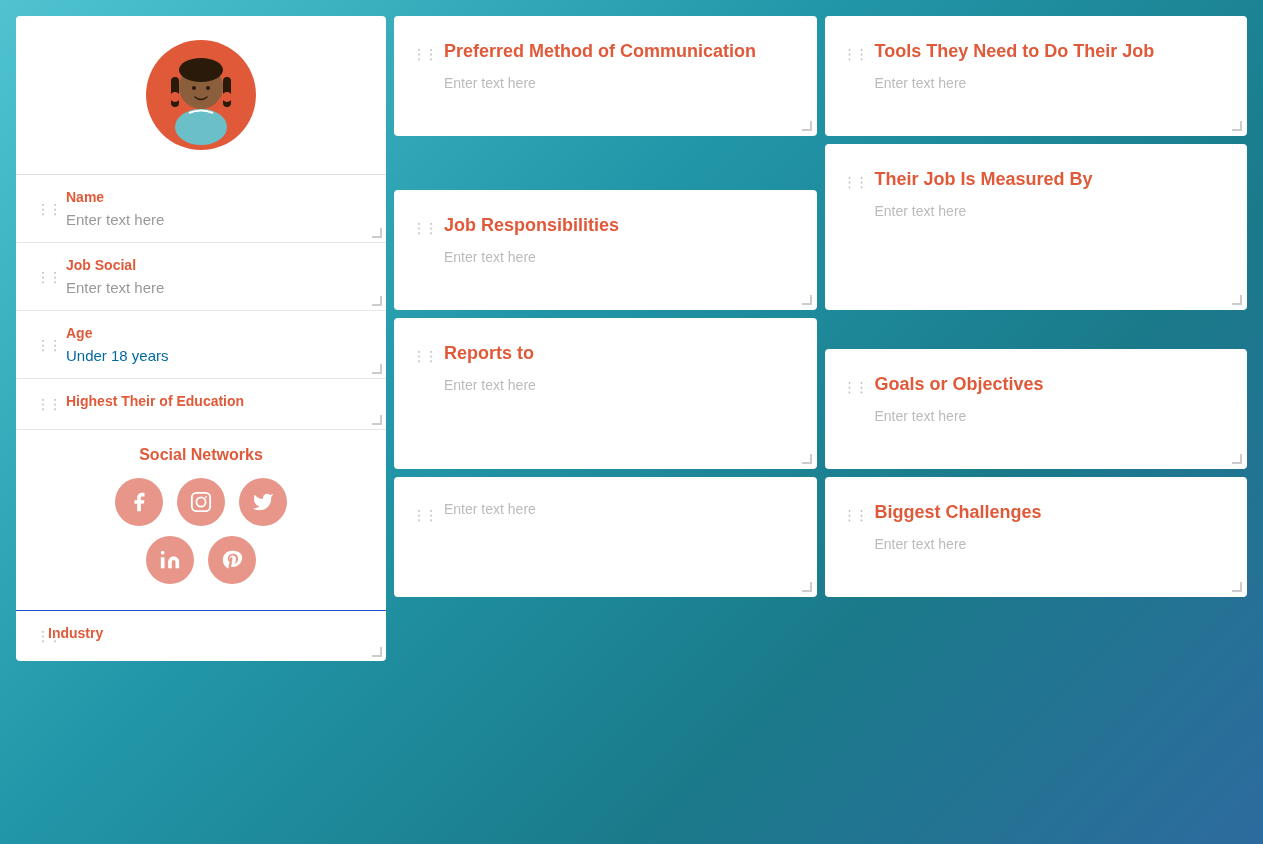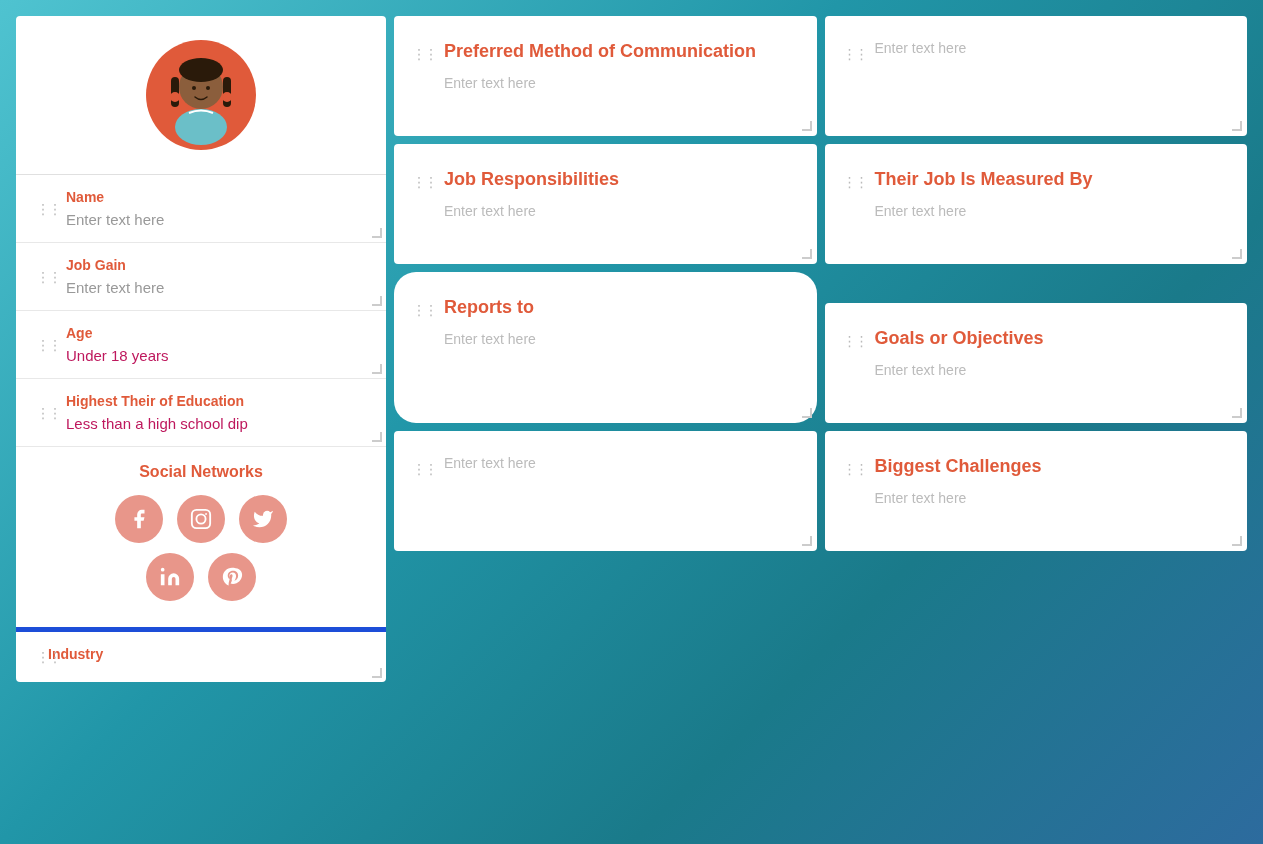--- a/index.html
+++ b/index.html
@@ -79,33 +79,33 @@
       border-bottom: 2px solid #ccc;
     }
     .field-label {
       font-size: 14px;
       font-weight: bold;
       color: #e05a3a;
       margin-bottom: 6px;
     }
     .field-value {
       font-size: 15px;
-      color: #be185d;
+      color: #0369a1;
     }
     .field-value.placeholder {
       color: #999;
       font-style: normal;
     }
     
     .social-section {
       display: flex;
       flex-direction: column;
       align-items: center;
       padding: 16px 20px;
-      border-bottom: 5px solid #1d4ed8;
+      border-bottom: 1px solid #1d4ed8;
     }
     .social-title {
       font-size: 16px;
       font-weight: bold;
       color: #e05a3a;
       margin-bottom: 14px;
     }
     .social-row {
       display: flex;
       gap: 14px;
@@ -158,23 +158,23 @@
       margin-bottom: 12px;
       line-height: 1.3;
     }
     .card-placeholder {
       font-size: 14px;
       color: #bbb;
     }
     
     .card-row1-col1 { grid-column: 2; grid-row: 1; }
     .card-row1-col2 { grid-column: 3; grid-row: 1; }
-    .card-row2-col1 { grid-column: 2; grid-row: 2; }
+    .card-row2-col1 { grid-column: 2; grid-row: 2; margin-top: 46px; }
     .card-row2-col2 { grid-column: 3; grid-row: 2; }
-    .card-row3-col1 { grid-column: 2; grid-row: 3; border-radius: 22px; }
+    .card-row3-col1 { grid-column: 2; grid-row: 3; }
     .card-row3-col2 { grid-column: 3; grid-row: 3; margin-top: 31px; }
     .card-row4-col1 { grid-column: 2; grid-row: 4; }
     .card-row4-col2 { grid-column: 3; grid-row: 4; }
   </style>
 </head>
 <body>
 
 <div class="main-grid">
 
   <div class="left-col">
@@ -204,34 +204,33 @@
       </div>
     </div>
 
     <div class="field-section">
       <span class="field-label">Name</span>
       <span class="field-value placeholder">Enter text here</span>
       <div class="resize-handle"></div>
     </div>
 
     <div class="field-section">
-      <span class="field-label">Job Gain</span>
+      <span class="field-label">Job Social</span>
       <span class="field-value placeholder">Enter text here</span>
       <div class="resize-handle"></div>
     </div>
 
     <div class="field-section">
       <span class="field-label">Age</span>
       <span class="field-value">Under 18 years</span>
       <div class="resize-handle"></div>
     </div>
 
     <div class="field-section">
       <span class="field-label">Highest Their of Education</span>
-      <span class="field-value">Less than a high school dip</span>
       <div class="resize-handle"></div>
     </div>
 
     <div class="social-section">
       <span class="social-title">Social Networks</span>
       <div class="social-row">
         <div class="social-icon">
           <svg width="22" height="22" viewBox="0 0 24 24" fill="white">
               <path d="M18 2h-3a5 5 0 00-5 5v3H7v4h3v8h4v-8h3l1-4h-4V7a1 1 0 011-1h3z"></path>
             </svg>
@@ -271,20 +270,21 @@
 
   </div>
 
   <div class="card card-row1-col1">
     <div class="card-title">Preferred Method of Communication</div>
     <div class="card-placeholder">Enter text here</div>
     <div class="card-resize"></div>
   </div>
 
   <div class="card card-row1-col2">
+    <div class="card-title">Tools They Need to Do Their Job</div>
     <div class="card-placeholder">Enter text here</div>
     <div class="card-resize"></div>
   </div>
 
   <div class="card card-row2-col1">
     <div class="card-title">Job Responsibilities</div>
     <div class="card-placeholder">Enter text here</div>
     <div class="card-resize"></div>
   </div>
 

